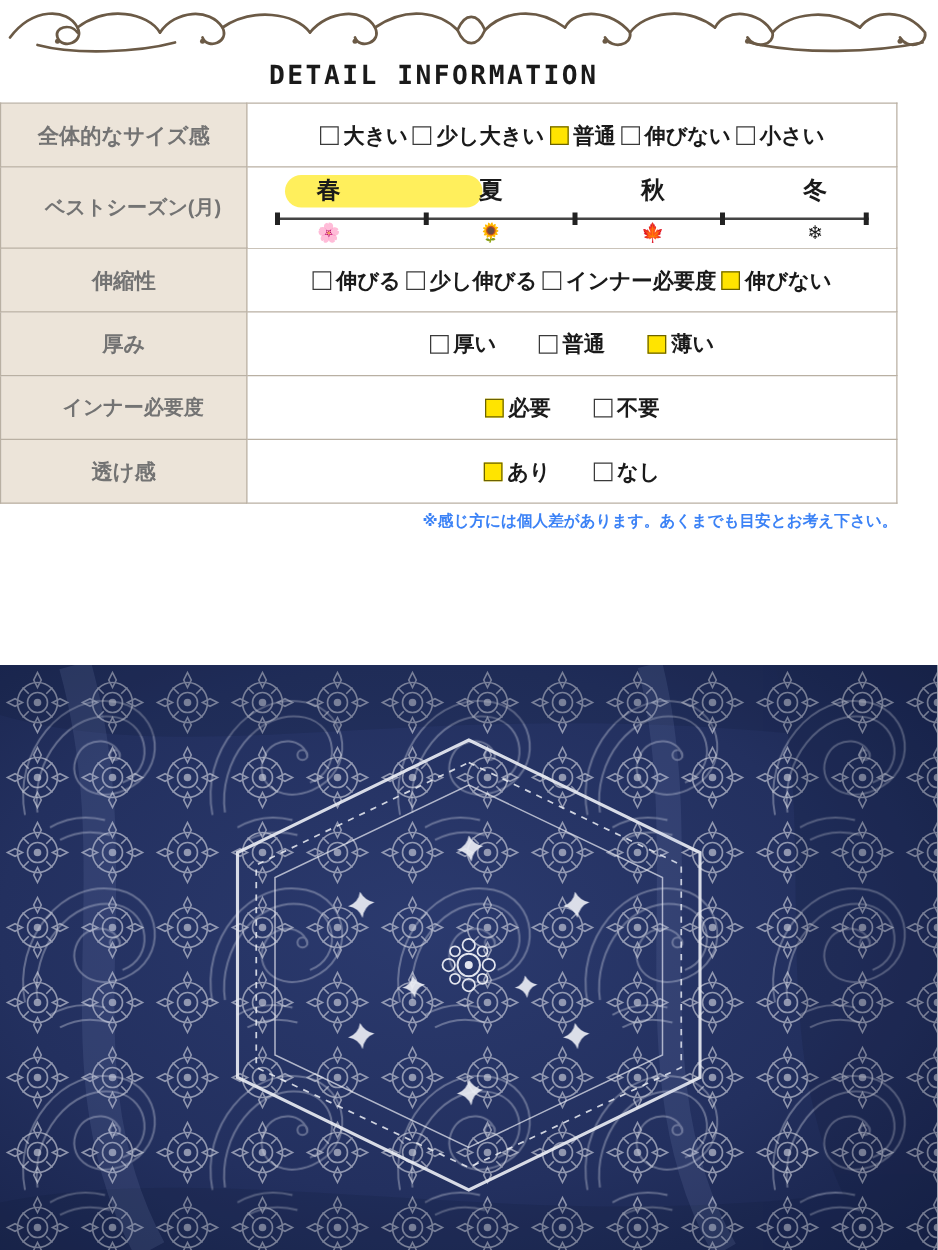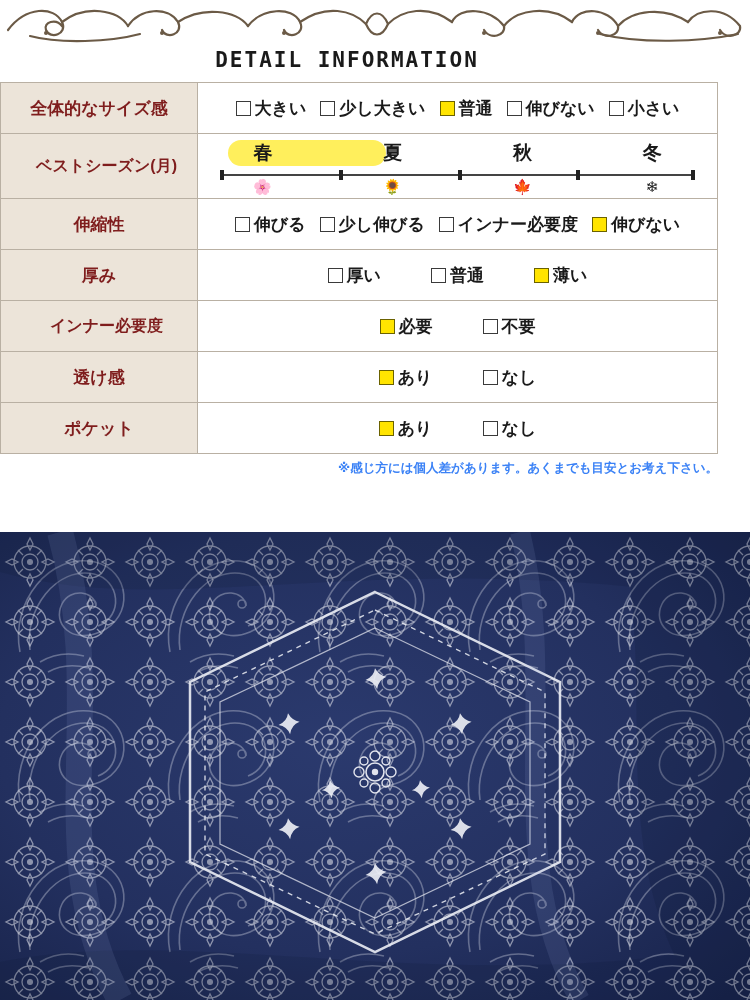--- a/index.html
+++ b/index.html
@@ -40,42 +40,42 @@
     border:1px solid #b9b0a3;
     padding:0;
     vertical-align:middle;
   }
   .lbl{
     width:196px;
     background:#ece4d9;
     text-align:center;
     font-size:17px;
     font-weight:bold;
-    color:#7f1d1d;
+    color:#737373;
     height:50px;
     letter-spacing:0px;
   }
   .lbl.sm{font-size:16px;padding-left:15px;}
   .val{
     background:#ffffff;
     text-align:center;
     height:50px;
     font-size:17px;
     font-weight:bold;
     color:#1a1a1a;
   }
   .opts{
     display:flex;
     align-items:center;
     justify-content:center;
-    gap:14px;
+    gap:4px;
     flex-wrap:nowrap;
     padding:0 6px;
   }
-  .opts.wide{gap:50px;}
+  .opts.wide{gap:34px;}
   .opt{
     display:inline-flex;
     align-items:center;
     white-space:nowrap;
     font-size:17px;
     font-weight:bold;
   }
   .box{
     display:inline-block;
     width:13px;height:13px;
@@ -322,35 +322,20 @@
                 <span>あり</span>
               </span>
             <span class="opt">
                 <i class="box"></i>
                 <span>なし</span>
               </span>
           </div>
         </td>
       </tr>
 
-      <tr>
-        <td class="lbl">ポケット</td>
-        <td class="val">
-          <div class="opts wide">
-            <span class="opt">
-                <i class="box on"></i>
-                <span>あり</span>
-              </span>
-            <span class="opt">
-                <i class="box"></i>
-                <span>なし</span>
-              </span>
-          </div>
-        </td>
-      </tr>
 
     </tbody>
   </table>
 
   <div class="note">※感じ方には個人差があります。あくまでも目安とお考え下さい。</div>
 
   <div class="photo">
     <svg width="750" height="468" viewBox="0 0 750 468" xmlns="http://www.w3.org/2000/svg">
       <defs>
         <radialGradient id="vig" cx="45%" cy="45%" r="75%">

